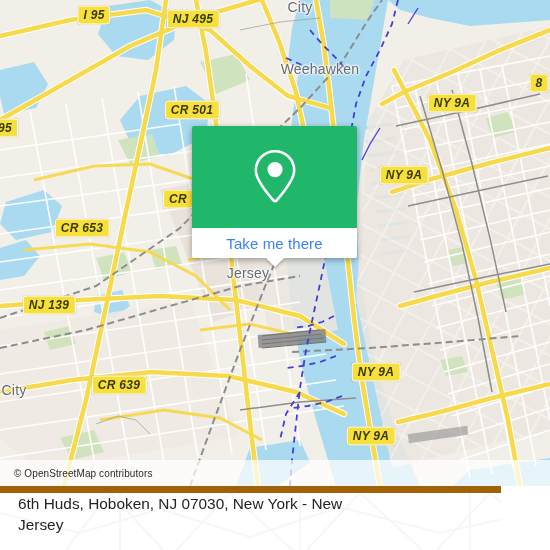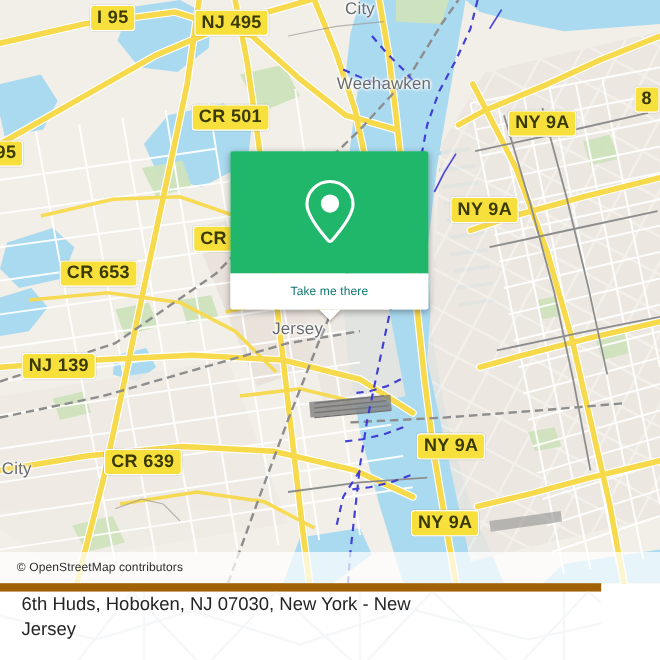--- a/index.html
+++ b/index.html
@@ -37,21 +37,21 @@
     height:102px;background:#21b76b;border-radius:2px 2px 0 0;
     display:flex;align-items:center;justify-content:center;
   }
   .card-head svg{display:block;}
   .card-body{
     height:30px;background:#ffffff;border-radius:0 0 2px 2px;
     display:flex;align-items:center;justify-content:center;
     position:relative;
   }
   .card-body span{
-    font-size:10px;color:#0f766e;letter-spacing:.1px;
+    font-size:15px;color:#3b82f6;letter-spacing:.1px;
   }
   .card-tail{
     position:absolute;left:50%;top:100%;margin-left:-9px;
     width:0;height:0;
     border-left:9px solid transparent;
     border-right:9px solid transparent;
     border-top:9px solid #ffffff;
     filter:drop-shadow(0 2px 1px rgba(0,0,0,.22));
   }
 
@@ -77,24 +77,25 @@
   .brand-word{
     font-size:35px;line-height:35px;font-weight:bold;color:#16181c;
     letter-spacing:-0.6px;
   }
 
   
   .shield{
     position:absolute;transform:translate(-50%,-50%);
     background:#f7e03c;border:1.5px solid #ffffff;
     border-radius:3px;
-    font-size:15px;font-weight:bold;color:#3a3a00;
+    font-size:12px;font-weight:bold;color:#3a3a00;
     padding:1px 5px 2px 5px;white-space:nowrap;
     box-shadow:0 0 0 .5px rgba(0,0,0,.12);
     letter-spacing:.3px;
+    font-style:italic;
   }
   .place{
     position:absolute;transform:translate(-50%,-50%);
     font-size:14px;color:#666b70;white-space:nowrap;
     text-shadow:0 0 3px #fff,0 0 3px #fff,0 0 3px #fff,0 0 2px #fff;
     letter-spacing:.2px;
   }
 </style>
 </head>
 <body>
@@ -300,21 +301,21 @@
       </g>
     </svg>
 
     <div class="place" style="left:300px;top:7px;">City</div>
     <div class="place" style="left:320px;top:69px;">Weehawken</div>
     <div class="place" style="left:248px;top:273px;">Jersey</div>
     <div class="place" style="left:14px;top:390px;">City</div>
 
     <div class="shield" style="left:94px;top:15px;">I 95</div>
     <div class="shield" style="left:193px;top:19px;">NJ 495</div>
-    <div class="shield" style="left:192px;top:98px;">CR 501</div>
+    <div class="shield" style="left:192px;top:110px;">CR 501</div>
     <div class="shield" style="left:5px;top:128px;">95</div>
     <div class="shield" style="left:178px;top:199px;">CR</div>
     <div class="shield" style="left:82px;top:228px;">CR 653</div>
     <div class="shield" style="left:49px;top:305px;">NJ 139</div>
     <div class="shield" style="left:119px;top:385px;">CR 639</div>
     <div class="shield" style="left:452px;top:103px;">NY 9A</div>
     <div class="shield" style="left:404px;top:175px;">NY 9A</div>
     <div class="shield" style="left:539px;top:83px;">8</div>
     <div class="shield" style="left:376px;top:372px;">NY 9A</div>
     <div class="shield" style="left:371px;top:436px;">NY 9A</div>

